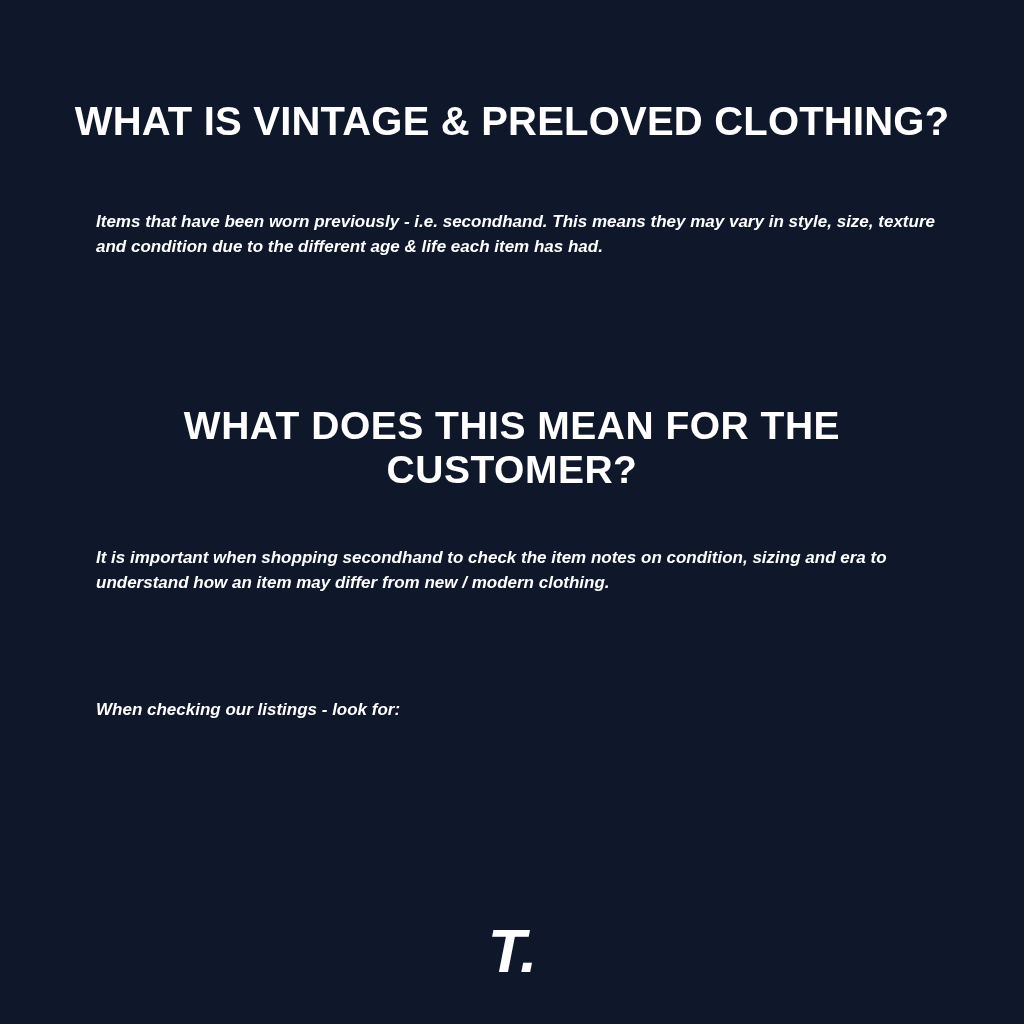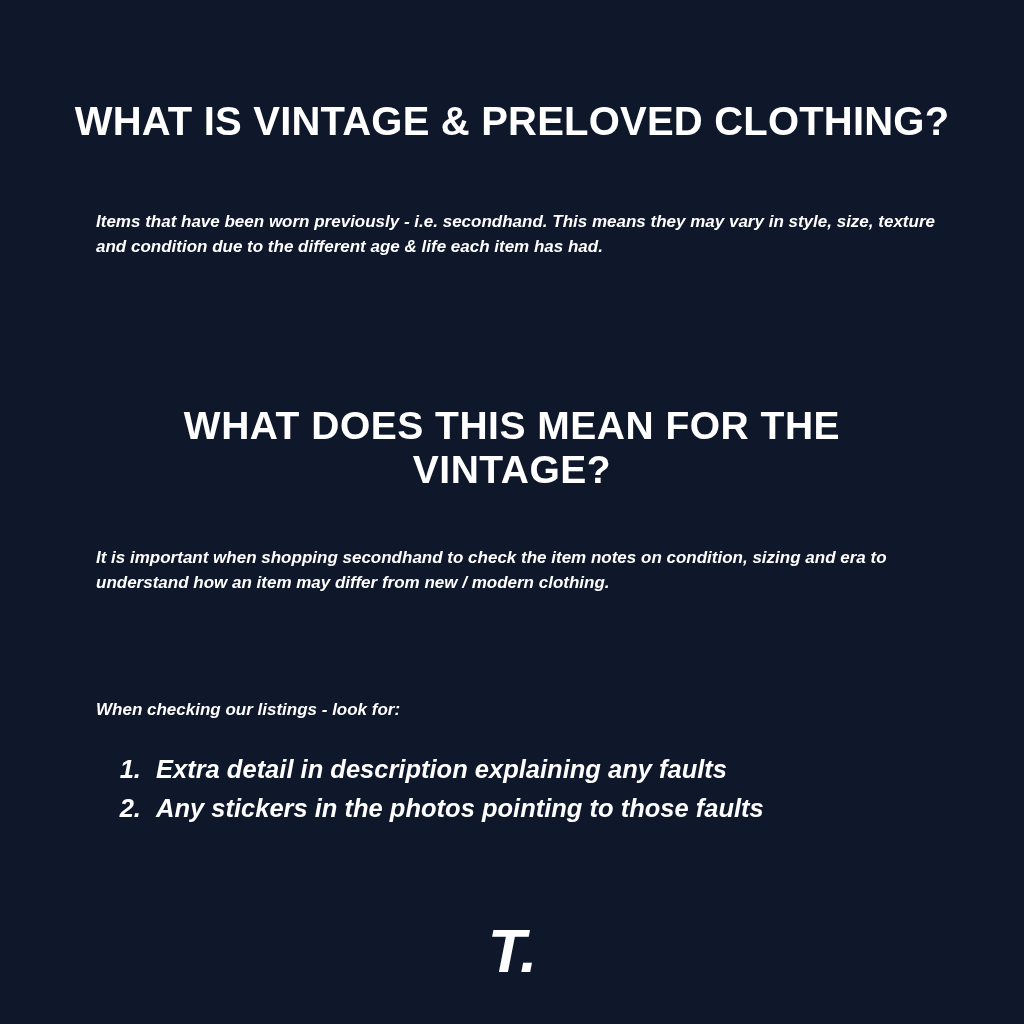--- a/index.html
+++ b/index.html
@@ -101,26 +101,22 @@
 </style>
 </head>
 <body>
 
 <div class="page">
 
   <h1 class="heading heading-1">WHAT IS VINTAGE &amp; PRELOVED CLOTHING?</h1>
 
   <p class="body-text para-1">Items that have been worn previously - i.e. secondhand. This means they may vary in style, size, texture and condition due to the different age &amp; life each item has had.</p>
 
-  <h2 class="heading heading-2">WHAT DOES THIS MEAN FOR THE VINTAGE?</h2>
+  <h2 class="heading heading-2">WHAT DOES THIS MEAN FOR THE CUSTOMER?</h2>
 
   <p class="body-text para-2">It is important when shopping secondhand to check the item notes on condition, sizing and era to understand how an item may differ from new / modern clothing.</p>
 
   <p class="body-text para-3">When checking our listings - look for:</p>
 
-  <ol class="list">
-    <li>Extra detail in description explaining any faults</li>
-    <li>Any stickers in the photos pointing to those faults</li>
-  </ol>
 
   <div class="logo">T.</div>
 
 </div>
 
 </body></html>

